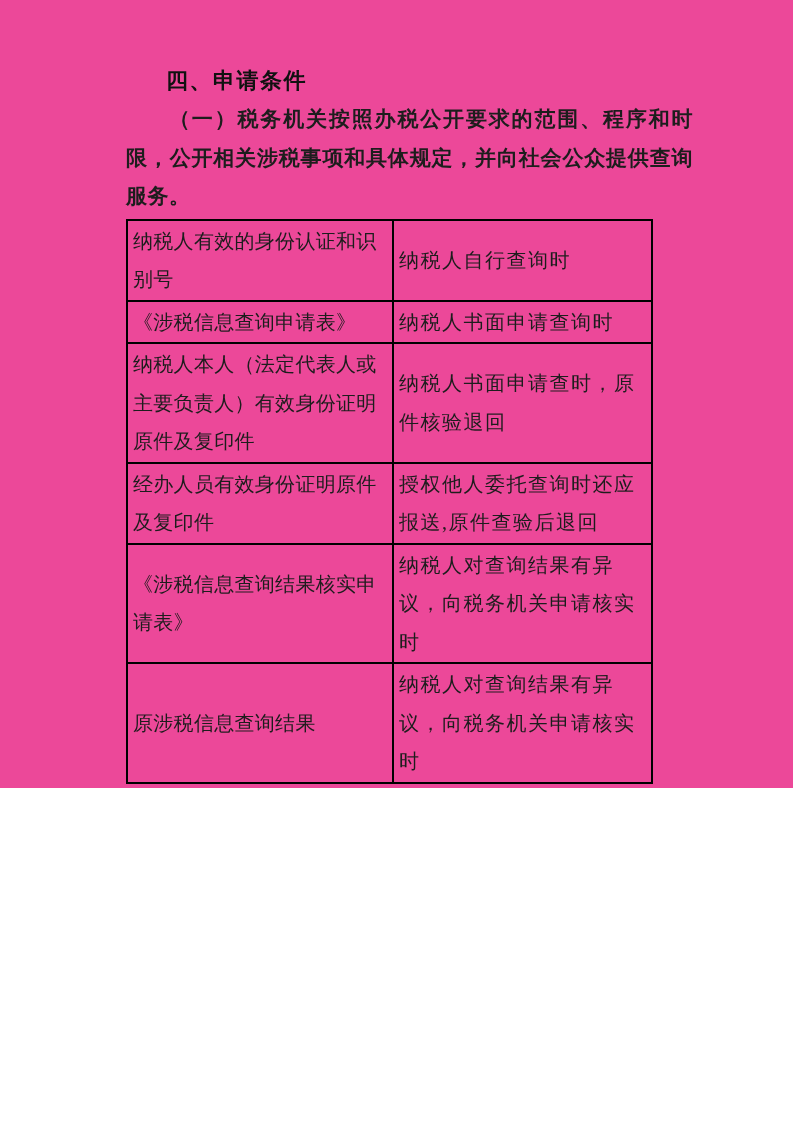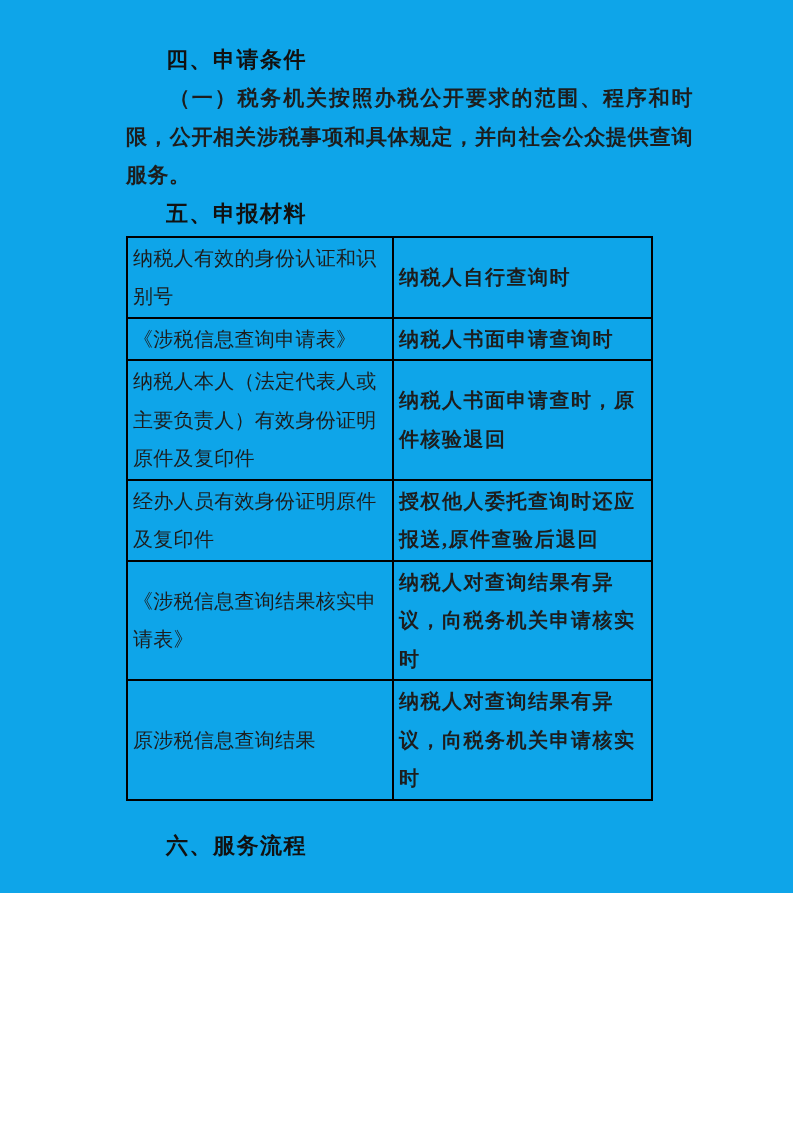--- a/index.html
+++ b/index.html
@@ -3,25 +3,25 @@
 <meta charset="utf-8">
 <style>
   html, body {
     margin: 0;
     padding: 0;
     background: #ffffff;
   }
   .page {
     position: relative;
     width: 793px;
-    height: 893px;
+    height: 788px;
     box-sizing: border-box;
-    background: #0ea5e9;
+    background: #ec4899;
     color: #1a1a1a;
-    padding: 41px 100px 0 126px;
+    padding: 62px 100px 0 126px;
     overflow: hidden;
     font-family: "Liberation Serif", serif;
   }
   .doc-heading {
     font-family: "Liberation Sans", sans-serif;
     font-weight: bold;
     font-size: 22px;
     line-height: 38px;
     letter-spacing: 1.5px;
     color: #111111;
@@ -55,37 +55,35 @@
     color: #1d1d1d;
     overflow: hidden;
   }
   td.col-material {
     width: 255px;
     letter-spacing: 0.3px;
   }
   td.col-condition {
     width: 248px;
     letter-spacing: 1.5px;
-    font-weight: bold;
   }
   .heading-last {
     margin-top: 26px;
   }
 </style>
 </head>
 <body>
 
 <div class="page">
 
   <div class="doc-heading">四、申请条件</div>
 
   <p class="doc-para">（一）税务机关按照办税公开要求的范围、程序和时限，公开相关涉税事项和具体规定，并向社会公众提供查询服务。</p>
 
 
-  <div class="doc-heading">五、申报材料</div>
 
   <table class="materials-table">
     <tbody>
       <tr>
         <td class="col-material">纳税人有效的身份认证和识别号</td>
         <td class="col-condition">纳税人自行查询时</td>
       </tr>
       <tr>
         <td class="col-material">《涉税信息查询申请表》</td>
         <td class="col-condition">纳税人书面申请查询时</td>

